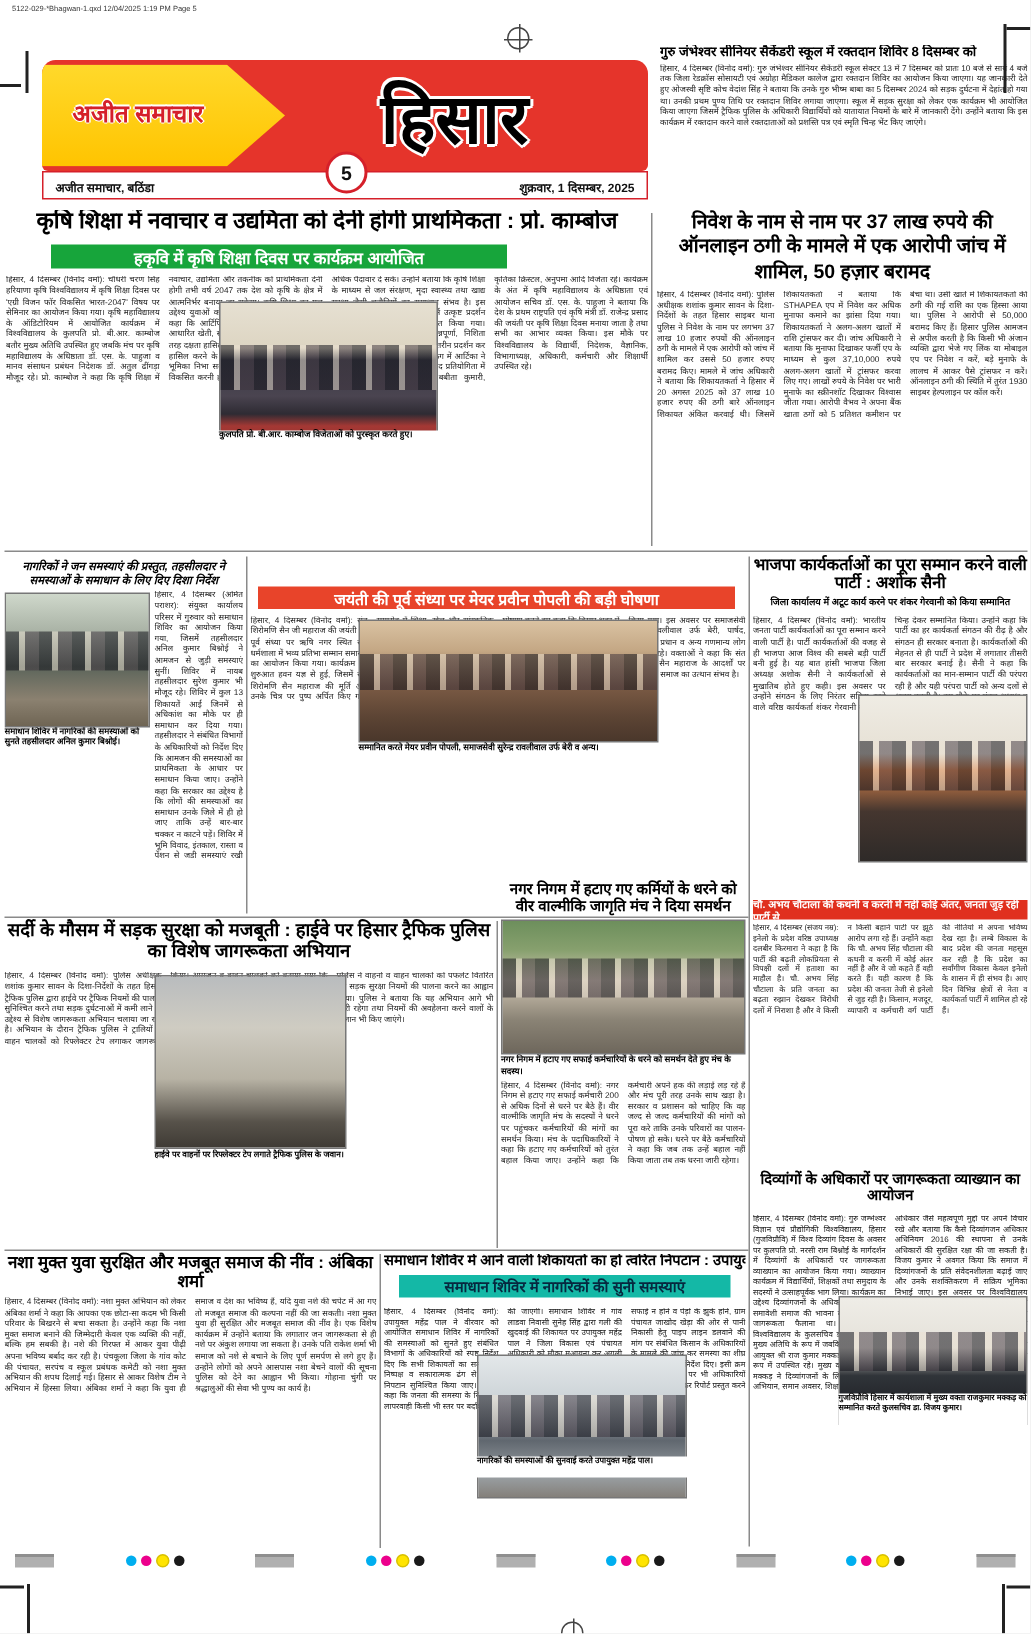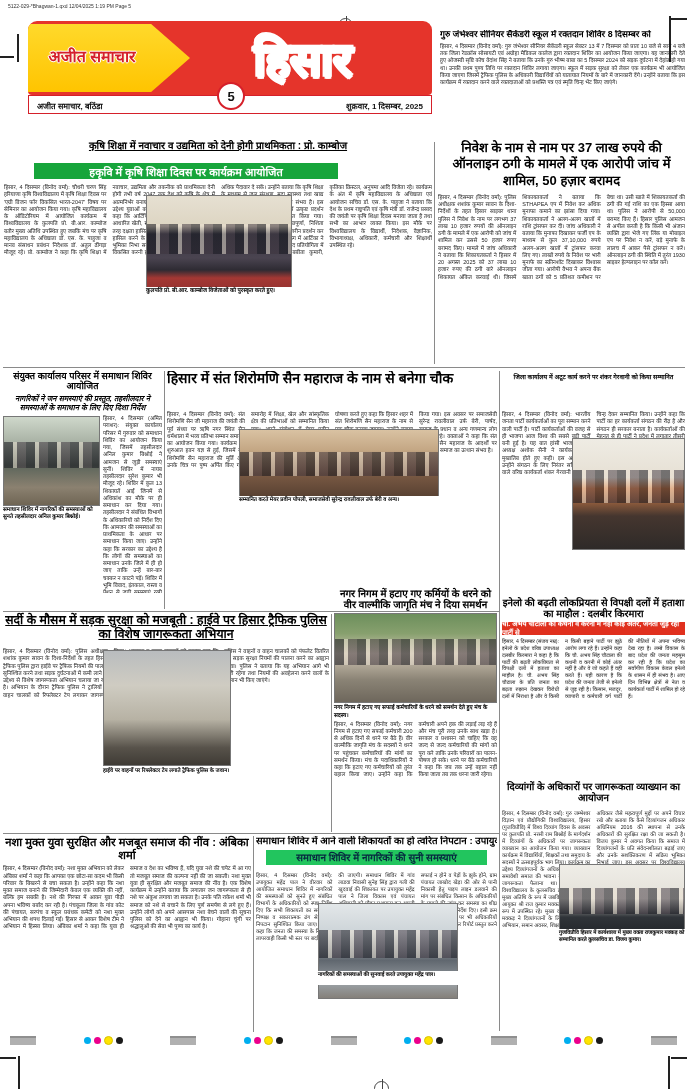--- a/index.html
+++ b/index.html
@@ -27,29 +27,29 @@
   .ppl{position:relative;}
   .ppl::after{content:"";position:absolute;left:0;right:0;top:28%;height:30%;
       background:repeating-linear-gradient(90deg,rgba(20,20,28,.55) 0 9px,rgba(235,225,210,.5) 9px 13px,rgba(60,50,60,.5) 13px 22px);}
   .vline{background:#8a8a8a;width:1px;}
   .hline{background:#8a8a8a;height:1px;}
   .mark{background:#222;}
   .cross{border:1px solid #444;border-radius:50%;width:13px;height:13px;position:relative;background:#fff;}
   .cross::before{content:"";position:absolute;left:50%;top:-3px;bottom:-3px;width:1px;background:#444;}
   .cross::after{content:"";position:absolute;top:50%;left:-3px;right:-3px;height:1px;background:#444;}
   
-  #masthead{left:28px;top:21px;width:404px;height:94px;}
+  #masthead{left:28px;top:40px;width:404px;height:94px;}
   #mh-red{position:absolute;left:0;top:0;width:404px;height:74px;background:#e5342b;border-radius:9px 9px 4px 4px;overflow:hidden;}
   #mh-yellow{position:absolute;left:0;top:3px;width:162px;height:68px;
       background:linear-gradient(180deg,#ffd92b,#ffc400);
       clip-path:polygon(0 0,76% 0,100% 50%,76% 100%,0 100%);}
   #mh-brand{position:absolute;left:4px;top:24px;width:120px;text-align:center;font-size:16px;font-weight:bold;color:#d5202a;
       text-shadow:1px 0 #fff,-1px 0 #fff,0 1px #fff,0 -1px #fff;}
   #mh-edition{position:absolute;left:150px;top:0px;width:250px;height:74px;display:flex;align-items:center;justify-content:center;
-      font-size:46px;font-weight:bold;color:#ffffff;
+      font-size:46px;font-weight:bold;color:#000000;
       text-shadow:2px 0 #fff,-2px 0 #fff,0 2px #fff,0 -2px #fff,1.5px 1.5px #fff,-1.5px -1.5px #fff;}
   #mh-strip{position:absolute;left:0;top:74px;width:404px;height:19px;border:1.5px solid #d5202a;box-sizing:border-box;background:#fff;}
   #mh-pub{position:absolute;left:8px;top:4px;font-size:8px;font-weight:bold;}
   #mh-date{position:absolute;right:8px;top:4px;font-size:8px;font-weight:bold;}
   #mh-circle{position:absolute;left:189px;top:61px;width:24px;height:24px;border:2px solid #d5202a;border-radius:50%;
       background:#fff;display:flex;align-items:center;justify-content:center;font-size:13px;font-weight:bold;z-index:3;}
   .graybar{width:26px;height:7px;background:#b0b0b0;border-top:2px solid #8f8f8f;}
   .dotrow{display:flex;gap:3px;align-items:center;}
   .dot{width:7px;height:7px;border-radius:50%;}
   .dc{background:#00aeef}.dm{background:#ec008c}.dy{background:#ffe400;border:0.5px solid #d8c100}.dk{background:#1a1a1a}
@@ -78,85 +78,84 @@
     </div>
     <div id="mh-circle">5</div>
   </div>
 
   <div class="abs" style="left:440px;top:30px;width:245px;height:110px;">
     <div class="hl nowrap" style="font-size:8.8px;">गुरु जंभेश्वर सीनियर सैकेंडरी स्कूल में रक्तदान शिविर 8 दिसम्बर को</div>
     <div class="body-txt" style="margin-top:3px;height:94px;">हिसार, 4 दिसम्बर (विनोद वर्मा): गुरु जंभेश्वर सीनियर सैकेंडरी स्कूल सेक्टर 13 में 7 दिसम्बर को प्रातः 10 बजे से सायं 4 बजे तक जिला रेडक्रॉस सोसायटी एवं अग्रोहा मैडिकल कालेज द्वारा रक्तदान शिविर का आयोजन किया जाएगा। यह जानकारी देते हुए ओजस्वी सृष्टि कोच वेदांश सिंह ने बताया कि उनके गुरु भीष्म बाबा का 5 दिसम्बर 2024 को सड़क दुर्घटना में देहांत हो गया था। उनकी प्रथम पुण्य तिथि पर रक्तदान शिविर लगाया जाएगा। स्कूल में सड़क सुरक्षा को लेकर एक कार्यक्रम भी आयोजित किया जाएगा जिसमें ट्रैफिक पुलिस के अधिकारी विद्यार्थियों को यातायात नियमों के बारे में जानकारी देंगे। उन्होंने बताया कि इस कार्यक्रम में रक्तदान करने वाले रक्तदाताओं को प्रशस्ति पत्र एवं स्मृति चिन्ह भेंट किए जाएंगे।</div>
   </div>
 
   <div class="abs" style="left:4px;top:140px;width:428px;height:226px;">
-    <div class="hl nowrap center" style="font-size:10px;text-decoration:underline;">कृषि शिक्षा में नवाचार व उद्यमिता को देनी होगी प्राथमिकता : प्रो. काम्बोज</div>
+    <div class="hl nowrap center" style="font-size:15px;">कृषि शिक्षा में नवाचार व उद्यमिता को देनी होगी प्राथमिकता : प्रो. काम्बोज</div>
     <div class="bar abs" style="left:30px;top:23px;width:304px;height:16px;background:#17a53b;font-size:11px;">हकृवि में कृषि शिक्षा दिवस पर कार्यक्रम आयोजित</div>
     <div class="body-txt cols4 abs" style="left:0;top:44px;width:428px;height:180px;">हिसार, 4 दिसम्बर (विनोद वर्मा): चौधरी चरण सिंह हरियाणा कृषि विश्वविद्यालय में कृषि शिक्षा दिवस पर 'एग्री विजन फॉर विकसित भारत-2047' विषय पर सेमिनार का आयोजन किया गया। कृषि महाविद्यालय के ऑडिटोरियम में आयोजित कार्यक्रम में विश्वविद्यालय के कुलपति प्रो. बी.आर. काम्बोज बतौर मुख्य अतिथि उपस्थित हुए जबकि मंच पर कृषि महाविद्यालय के अधिष्ठाता डॉ. एस. के. पाहुजा व मानव संसाधन प्रबंधन निदेशक डॉ. अतुल ढींगड़ा मौजूद रहे। प्रो. काम्बोज ने कहा कि कृषि शिक्षा में नवाचार, उद्यमिता और तकनीक को प्राथमिकता देनी होगी तभी वर्ष 2047 तक देश को कृषि के क्षेत्र में आत्मनिर्भर बनाया जा सकेगा। कृषि शिक्षा का मूल उद्देश्य युवाओं को रोजगारोन्मुखी बनाना है। उन्होंने कहा कि आर्टिफिशियल इंटेलिजेंस (एआई), सेंसर आधारित खेती, स्मार्ट सिंचाई और रोबोटिक्स से पूरी तरह दक्षता हासिल करनी होगी। कृषि शिक्षा का लक्ष्य हासिल करने के लिए प्रदेश का किसान भी अहम भूमिका निभा सकता है। पंक्तियों में ऐसी तकनीकें विकसित करनी होंगी जो किसानों को कम लागत में अधिक पैदावार दे सकें। उन्होंने बताया कि कृषि शिक्षा के माध्यम से जल संरक्षण, मृदा स्वास्थ्य तथा खाद्य सुरक्षा जैसी चुनौतियों का समाधान संभव है। इस अवसर पर विभिन्न प्रतियोगिताओं में उत्कृष्ट प्रदर्शन करने वाले विद्यार्थियों को पुरस्कृत किया गया। प्रतियोगिताओं में माल्या राव, अन्नपूर्णा, निशिता कुमार, बसवीर, नमन व आरव ने बेहतरीन प्रदर्शन कर प्रथम स्थान प्राप्त किया। पोस्टर मेकिंग में आर्टिका ने प्रथम स्थान हासिल किया। वाद-विवाद प्रतियोगिता में मनोज, वाणिज्य, अदिति रत्न, बबीता कुमारी, कृतिका क्रिस्टल, अनुपमा आदि विजेता रहे। कार्यक्रम के अंत में कृषि महाविद्यालय के अधिष्ठाता एवं आयोजन सचिव डॉ. एस. के. पाहुजा ने बताया कि देश के प्रथम राष्ट्रपति एवं कृषि मंत्री डॉ. राजेन्द्र प्रसाद की जयंती पर कृषि शिक्षा दिवस मनाया जाता है तथा सभी का आभार व्यक्त किया। इस मौके पर विश्वविद्यालय के विद्यार्थी, निदेशक, वैज्ञानिक, विभागाध्यक्ष, अधिकारी, कर्मचारी और शिक्षार्थी उपस्थित रहे।</div>
     <div class="abs photo p1 ppl" style="left:142px;top:44px;width:146px;height:102px;"></div>
     <div class="abs cap" style="left:142px;top:147px;width:146px;height:20px;">कुलपति प्रो. बी.आर. काम्बोज विजेताओं को पुरस्कृत करते हुए।</div>
   </div>
 
   <div class="abs vline" style="left:434px;top:142px;height:222px;"></div>
 
   <div class="abs" style="left:438px;top:140px;width:247px;height:226px;">
     <div class="hl center" style="font-size:13px;line-height:1.25;text-align:center;">निवेश के नाम से नाम पर 37 लाख रुपये की ऑनलाइन ठगी के मामले में एक आरोपी जांच में शामिल, 50 हज़ार बरामद</div>
     <div class="body-txt cols3" style="margin-top:5px;height:180px;">हिसार, 4 दिसम्बर (विनोद वर्मा): पुलिस अधीक्षक शशांक कुमार सावन के दिशा-निर्देशों के तहत हिसार साइबर थाना पुलिस ने निवेश के नाम पर लगभग 37 लाख 10 हजार रुपयों की ऑनलाइन ठगी के मामले में एक आरोपी को जांच में शामिल कर उससे 50 हजार रुपए बरामद किए। मामले में जांच अधिकारी ने बताया कि शिकायतकर्ता ने हिसार में 20 अगस्त 2025 को 37 लाख 10 हजार रुपए की ठगी बारे ऑनलाइन शिकायत अंकित करवाई थी। जिसमें शिकायतकर्ता ने बताया कि STHAPEA एप में निवेश कर अधिक मुनाफा कमाने का झांसा दिया गया। शिकायतकर्ता ने अलग-अलग खातों में राशि ट्रांसफर कर दी। जांच अधिकारी ने बताया कि मुनाफा दिखाकर फर्जी एप के माध्यम से कुल 37,10,000 रुपये अलग-अलग खातों में ट्रांसफर करवा लिए गए। लाखों रुपये के निवेश पर भारी मुनाफे का स्क्रीनशॉट दिखाकर विश्वास जीता गया। आरोपी वैभव ने अपना बैंक खाता ठगों को 5 प्रतिशत कमीशन पर बेचा था। उसी खाते में शिकायतकर्ता की ठगी की गई राशि का एक हिस्सा आया था। पुलिस ने आरोपी से 50,000 बरामद किए हैं। हिसार पुलिस आमजन से अपील करती है कि किसी भी अंजान व्यक्ति द्वारा भेजे गए लिंक या मोबाइल एप पर निवेश न करें, बड़े मुनाफे के लालच में आकर पैसे ट्रांसफर न करें। ऑनलाइन ठगी की स्थिति में तुरंत 1930 साइबर हेल्पलाइन पर कॉल करें।</div>
   </div>
 
   <div class="abs hline" style="left:3px;top:367px;width:682px;"></div>
 
   <div class="abs" style="left:3px;top:371px;width:159px;height:238px;">
-    <div class="hl center" style="font-size:9.3px;">संयुक्त कार्यालय परिसर में समाधान शिविर आयोजित</div>
     <div class="hl center" style="font-size:7.6px;margin-top:2px;line-height:1.2;font-style:italic;">नागरिकों ने जन समस्याएं की प्रस्तुत, तहसीलदार ने समस्याओं के समाधान के लिए दिए दिशा निर्देश</div>
     <div style="margin-top:3px;overflow:hidden;height:178px;">
       <div style="float:left;width:97px;margin:1px 3px 1px 0;">
         <div class="photo p2 ppl" style="width:97px;height:90px;"></div>
         <div class="cap" style="font-size:5.6px;">समाधान शिविर में नागरिकों की समस्याओं को सुनते तहसीलदार अनिल कुमार बिश्नोई।</div>
       </div>
       <div class="body-txt" style="height:178px;">हिसार, 4 दिसम्बर (अमित पराशर): संयुक्त कार्यालय परिसर में गुरुवार को समाधान शिविर का आयोजन किया गया, जिसमें तहसीलदार अनिल कुमार बिश्नोई ने आमजन से जुड़ी समस्याएं सुनीं। शिविर में नायब तहसीलदार सुरेश कुमार भी मौजूद रहे। शिविर में कुल 13 शिकायतें आईं जिनमें से अधिकांश का मौके पर ही समाधान कर दिया गया। तहसीलदार ने संबंधित विभागों के अधिकारियों को निर्देश दिए कि आमजन की समस्याओं का प्राथमिकता के आधार पर समाधान किया जाए। उन्होंने कहा कि सरकार का उद्देश्य है कि लोगों की समस्याओं का समाधान उनके जिले में ही हो जाए ताकि उन्हें बार-बार चक्कर न काटने पड़ें। शिविर में भूमि विवाद, इंतकाल, रास्ता व पेंशन से जुड़ी समस्याएं रखी गईं। इस अवसर पर आसपास के गांवों से आए नागरिकों ने भी अपनी शिकायतें दर्ज करवाईं जिनका त्वरित समाधान करने का आश्वासन दिया गया।</div>
     </div>
   </div>
 
   <div class="abs vline" style="left:164px;top:371px;height:238px;"></div>
 
   <div class="abs" style="left:167px;top:371px;width:330px;height:238px;">
-    <div class="hl nowrap" style="font-size:14px;">हिसार में संत शिरोमणि सैन महाराज के नाम से बनेगा चौक</div>
+    <div class="bar abs" style="left:5px;top:20px;width:318px;height:15px;background:#e8442a;font-size:10.5px;">जयंती की पूर्व संध्या पर मेयर प्रवीन पोपली की बड़ी घोषणा</div>
     <div class="body-txt cols4 abs" style="left:0;top:40px;width:330px;height:198px;">हिसार, 4 दिसम्बर (विनोद वर्मा): संत शिरोमणि सैन जी महाराज की जयंती की पूर्व संध्या पर ऋषि नगर स्थित सैन धर्मशाला में भव्य प्रतिभा सम्मान समारोह का आयोजन किया गया। कार्यक्रम की शुरुआत हवन यज्ञ से हुई, जिसमें संत शिरोमणि सैन महाराज की मूर्ति और उनके चित्र पर पुष्प अर्पित किए गए। समारोह में शिक्षा, खेल और सांस्कृतिक क्षेत्र की प्रतिभाओं को सम्मानित किया गया। अपने संबोधन में मेयर प्रवीन पोपली ने कहा कि संत शिरोमणि सैन महाराज ने लोकसेवा, शिक्षा, आस्था और आध्यात्मिकता को बढ़ावा दिया। उन्होंने कठिन परिस्थितियों में भी समाज को जोड़ने का कार्य किया। मेयर ने बड़ी घोषणा करते हुए कहा कि हिसार शहर में संत शिरोमणि सैन महाराज के नाम से एक चौक बनाया जाएगा। उन्होंने बताया कि जल्द ही चौक के लिए स्थान का चयन कर उसकी विधिवत नींव रखी जाएगी। समारोह में 71 प्रतिभाशाली बच्चों और समाज के लिए उल्लेखनीय कार्य करने वाले लोगों को सम्मानित किया गया। इस अवसर पर समाजसेवी सुरेन्द्र रावलीवाल उर्फ बेरी, पार्षद, समाज के प्रधान व अन्य गणमान्य लोग उपस्थित रहे। वक्ताओं ने कहा कि संत शिरोमणि सैन महाराज के आदर्शों पर चलकर ही समाज का उत्थान संभव है।</div>
     <div class="abs photo p3 ppl" style="left:72px;top:42px;width:200px;height:82px;"></div>
     <div class="abs cap" style="left:72px;top:125px;width:200px;height:15px;font-size:5.6px;">सम्मानित करते मेयर प्रवीन पोपली, समाजसेवी सुरेन्द्र रावलीवाल उर्फ बेरी व अन्य।</div>
   </div>
 
   <div class="abs vline" style="left:499px;top:371px;height:660px;"></div>
 
   <div class="abs" style="left:502px;top:371px;width:183px;height:224px;">
+    <div class="hl center" style="font-size:11px;">भाजपा कार्यकर्ताओं का पूरा सम्मान करने वाली पार्टी : अशोक सैनी</div>
     <div class="hl center" style="font-size:6.3px;margin-top:2px;">जिला कार्यालय में अटूट कार्य करने पर शंकर गेरवानी को किया सम्मानित</div>
     <div class="body-txt cols2 abs" style="left:0;top:40px;width:183px;height:182px;">हिसार, 4 दिसम्बर (विनोद वर्मा): भारतीय जनता पार्टी कार्यकर्ताओं का पूरा सम्मान करने वाली पार्टी है। पार्टी कार्यकर्ताओं की वजह से ही भाजपा आज विश्व की सबसे बड़ी पार्टी बनी हुई है। यह बात हांसी भाजपा जिला अध्यक्ष अशोक सैनी ने कार्यकर्ताओं से मुखातिब होते हुए कही। इस अवसर पर उन्होंने संगठन के लिए निरंतर सक्रिय रहने वाले वरिष्ठ कार्यकर्ता शंकर गेरवानी को स्मृति चिन्ह देकर सम्मानित किया। उन्होंने कहा कि पार्टी का हर कार्यकर्ता संगठन की रीढ़ है और संगठन ही सरकार बनाता है। कार्यकर्ताओं की मेहनत से ही पार्टी ने प्रदेश में लगातार तीसरी बार सरकार बनाई है। सैनी ने कहा कि कार्यकर्ताओं का मान-सम्मान पार्टी की परंपरा रही है और यही परंपरा पार्टी को अन्य दलों से अलग करती है। इस मौके पर मंडल अध्यक्ष व अन्य पदाधिकारी मौजूद रहे।</div>
     <div class="abs photo p4 ppl" style="left:70px;top:58px;width:113px;height:112px;"></div>
   </div>
 
   <div class="abs hline" style="left:3px;top:611px;width:496px;"></div>
 
   <div class="abs" style="left:3px;top:614px;width:326px;height:218px;">
-    <div class="hl center" style="font-size:12.3px;text-decoration:underline;">सर्दी के मौसम में सड़क सुरक्षा को मजबूती : हाईवे पर हिसार ट्रैफिक पुलिस का विशेष जागरूकता अभियान</div>
+    <div class="hl center" style="font-size:12.3px;">सर्दी के मौसम में सड़क सुरक्षा को मजबूती : हाईवे पर हिसार ट्रैफिक पुलिस का विशेष जागरूकता अभियान</div>
     <div class="body-txt cols3 abs" style="left:0;top:34px;width:326px;height:184px;">हिसार, 4 दिसम्बर (विनोद वर्मा): पुलिस अधीक्षक शशांक कुमार सावन के दिशा-निर्देशों के तहत हिसार ट्रैफिक पुलिस द्वारा हाईवे पर ट्रैफिक नियमों की पालना सुनिश्चित करने तथा सड़क दुर्घटनाओं में कमी लाने के उद्देश्य से विशेष जागरूकता अभियान चलाया जा रहा है। अभियान के दौरान ट्रैफिक पुलिस ने ट्रालियों व वाहन चालकों को रिफ्लेक्टर टेप लगाकर जागरूक किया। आमजन व वाहन चालकों को बताया गया कि सर्दी के मौसम में धुंध के कारण सड़क दुर्घटनाओं की संभावना बढ़ जाती है। वाहनों के पीछे रिफ्लेक्टर टेप अवश्य लगाएं तथा धीमी गति से वाहन चलाएं। ओवरलोड वाहन चलाना जहां खुद की जान को खतरे में डालता है वहीं अन्य सड़क उपयोगकर्ताओं को भी जोखिम में डालता है। अभियान के दौरान ट्रैफिक पुलिस ने वाहनों व वाहन चालकों को पंफलेट वितरित कर सड़क सुरक्षा नियमों की पालना करने का आह्वान किया। पुलिस ने बताया कि यह अभियान आगे भी जारी रहेगा तथा नियमों की अवहेलना करने वालों के चालान भी किए जाएंगे।</div>
     <div class="abs photo p5" style="left:100px;top:36px;width:128px;height:116px;"></div>
     <div class="abs cap" style="left:100px;top:153px;width:128px;height:14px;font-size:5.5px;">हाईवे पर वाहनों पर रिफ्लेक्टर टेप लगाते ट्रैफिक पुलिस के जवान।</div>
   </div>
 
   <div class="abs vline" style="left:331px;top:614px;height:218px;"></div>
 
   <div class="abs" style="left:334px;top:588px;width:163px;height:218px;">
     <div class="hl center" style="font-size:10px;">नगर निगम में हटाए गए कर्मियों के धरने को वीर वाल्मीकि जागृति मंच ने दिया समर्थन</div>
     <div class="photo p6 ppl" style="margin-top:3px;width:163px;height:90px;"></div>
     <div class="cap" style="font-size:5.7px;margin-top:1px;">नगर निगम में हटाए गए सफाई कर्मचारियों के धरने को समर्थन देते हुए मंच के सदस्य।</div>
     <div class="body-txt cols2" style="margin-top:2px;height:78px;">हिसार, 4 दिसम्बर (विनोद वर्मा): नगर निगम से हटाए गए सफाई कर्मचारी 200 से अधिक दिनों से धरने पर बैठे हैं। वीर वाल्मीकि जागृति मंच के सदस्यों ने धरने पर पहुंचकर कर्मचारियों की मांगों का समर्थन किया। मंच के पदाधिकारियों ने कहा कि हटाए गए कर्मचारियों को तुरंत बहाल किया जाए। उन्होंने कहा कि कर्मचारी अपने हक की लड़ाई लड़ रहे हैं और मंच पूरी तरह उनके साथ खड़ा है। सरकार व प्रशासन को चाहिए कि वह जल्द से जल्द कर्मचारियों की मांगों को पूरा करे ताकि उनके परिवारों का पालन-पोषण हो सके। धरने पर बैठे कर्मचारियों ने कहा कि जब तक उन्हें बहाल नहीं किया जाता तब तक धरना जारी रहेगा।</div>
   </div>
 
   <div class="abs" style="left:502px;top:598px;width:183px;height:182px;">
-    <div class="hl center" style="font-size:9.8px;">इनेलो की बढ़ती लोकप्रियता से विपक्षी दलों में हताशा का माहौल : दलबीर किरमारा</div>
     <div class="bar" style="margin-top:2px;width:183px;height:13px;background:#e0301e;font-size:7px;">चौ. अभय चौटाला की कथनी व करनी में नहीं कोई अंतर, जनता जुड़ रही पार्टी से</div>
     <div class="body-txt cols3" style="margin-top:3px;height:136px;font-size:5.2px;">हिसार, 4 दिसम्बर (संजय नम्र): इनेलो के प्रदेश वरिष्ठ उपाध्यक्ष दलबीर किरमारा ने कहा है कि पार्टी की बढ़ती लोकप्रियता से विपक्षी दलों में हताशा का माहौल है। चौ. अभय सिंह चौटाला के प्रति जनता का बढ़ता रुझान देखकर विरोधी दलों में निराशा है और वे किसी न किसी बहाने पार्टी पर झूठे आरोप लगा रहे हैं। उन्होंने कहा कि चौ. अभय सिंह चौटाला की कथनी व करनी में कोई अंतर नहीं है और वे जो कहते हैं वही करते हैं। यही कारण है कि प्रदेश की जनता तेजी से इनेलो से जुड़ रही है। किसान, मजदूर, व्यापारी व कर्मचारी वर्ग पार्टी की नीतियों में अपना भविष्य देख रहा है। लम्बे विकास के बाद प्रदेश की जनता महसूस कर रही है कि प्रदेश का सर्वांगीण विकास केवल इनेलो के शासन में ही संभव है। आए दिन विभिन्न क्षेत्रों से नेता व कार्यकर्ता पार्टी में शामिल हो रहे हैं।</div>
   </div>
 
   <div class="abs" style="left:502px;top:782px;width:183px;height:248px;">
     <div class="hl center" style="font-size:9.8px;">दिव्यांगों के अधिकारों पर जागरूकता व्याख्यान का आयोजन</div>
     <div class="body-txt cols2 abs" style="left:0;top:28px;width:183px;height:220px;font-size:5.3px;">हिसार, 4 दिसम्बर (विनोद वर्मा): गुरु जम्भेश्वर विज्ञान एवं प्रौद्योगिकी विश्वविद्यालय, हिसार (गुजविप्रौवि) में विश्व दिव्यांग दिवस के अवसर पर कुलपति प्रो. नरसी राम बिश्नोई के मार्गदर्शन में दिव्यांगों के अधिकारों पर जागरूकता व्याख्यान का आयोजन किया गया। व्याख्यान कार्यक्रम में विद्यार्थियों, शिक्षकों तथा समुदाय के सदस्यों ने उत्साहपूर्वक भाग लिया। कार्यक्रम का उद्देश्य दिव्यांगजनों के अधिकारों, सम्मान एवं समावेशी समाज की भावना के प्रति लोगों में जागरूकता फैलाना था। कार्यक्रम में विश्वविद्यालय के कुलसचिव डा. विजय कुमार मुख्य अतिथि के रूप में जबकि पूर्व दिव्यांगजन आयुक्त श्री राज कुमार मक्कड़ मुख्य वक्ता के रूप में उपस्थित रहे। मुख्य वक्ता राज कुमार मक्कड़ ने दिव्यांगजनों के लिए सुगम्य भारत अभियान, समान अवसर, शिक्षा और रोजगार के अधिकार जैसे महत्वपूर्ण मुद्दों पर अपने विचार रखे और बताया कि कैसे दिव्यांगजन अधिकार अधिनियम 2016 की स्थापना से उनके अधिकारों की सुरक्षित रक्षा की जा सकती है। विजय कुमार ने अवगत किया कि समाज में दिव्यांगजनों के प्रति संवेदनशीलता बढ़ाई जाए और उनके सशक्तिकरण में सक्रिय भूमिका निभाई जाए। इस अवसर पर विश्वविद्यालय कर्मचारी व अधिकारी भी मौजूद रहे। कार्यक्रम की जानकारी और स्वागत व्याख्यान गुजविप्रौवि हिसार के सीआरसी एवं कंप्यूटर साइंस एंड इंजीनियरिंग विभाग के सहायक प्रोफेसर डा. मनोज गुप्ता ने प्रस्तुत किया। धन्यवाद ज्ञापन विश्वविद्यालय के इलेक्ट्रिकल एंड इलेक्ट्रॉनिक्स इंजीनियरिंग विभाग के सहायक प्रोफेसर डा. कुलदीप सिंह ने प्रस्तुत किया।</div>
     <div class="abs photo p8 ppl" style="left:57px;top:60px;width:126px;height:86px;"></div>
     <div class="abs cap" style="left:57px;top:147px;width:126px;height:22px;font-size:5.3px;">गुजविप्रौवि हिसार में कार्यशाला में मुख्य वक्ता राजकुमार मक्कड़ को सम्मानित करते कुलसचिव डा. विजय कुमार।</div>
   </div>
@@ -165,21 +164,21 @@
 
   <div class="abs" style="left:3px;top:836px;width:248px;height:196px;">
     <div class="hl center" style="font-size:11.3px;">नशा मुक्त युवा सुरक्षित और मजबूत समाज की नींव : अंबिका शर्मा</div>
     <div class="body-txt cols2" style="margin-top:4px;height:160px;">हिसार, 4 दिसम्बर (विनोद वर्मा): नशा मुक्त अभियान को लेकर अंबिका शर्मा ने कहा कि आपका एक छोटा-सा कदम भी किसी परिवार के बिखरने से बचा सकता है। उन्होंने कहा कि नशा मुक्त समाज बनाने की जिम्मेदारी केवल एक व्यक्ति की नहीं, बल्कि हम सबकी है। नशे की गिरफ्त में आकर युवा पीढ़ी अपना भविष्य बर्बाद कर रही है। पंचकूला जिला के गांव कोट की पंचायत, सरपंच व स्कूल प्रबंधक कमेटी को नशा मुक्त अभियान की शपथ दिलाई गई। हिसार से आकर विशेष टीम ने अभियान में हिस्सा लिया। अंबिका शर्मा ने कहा कि युवा ही समाज व देश का भविष्य हैं, यदि युवा नशे की चपेट में आ गए तो मजबूत समाज की कल्पना नहीं की जा सकती। नशा मुक्त युवा ही सुरक्षित और मजबूत समाज की नींव है। एक विशेष कार्यक्रम में उन्होंने बताया कि लगातार जन जागरूकता से ही नशे पर अंकुश लगाया जा सकता है। उनके पति राकेश शर्मा भी समाज को नशे से बचाने के लिए पूर्ण समर्पण से लगे हुए हैं। उन्होंने लोगों को अपने आसपास नशा बेचने वालों की सूचना पुलिस को देने का आह्वान भी किया। गोहाना चुंगी पर श्रद्धालुओं की सेवा भी पुण्य का कार्य है।</div>
   </div>
 
   <div class="abs vline" style="left:253px;top:836px;height:196px;"></div>
 
   <div class="abs" style="left:256px;top:836px;width:241px;height:196px;">
     <div class="hl nowrap" style="font-size:9.8px;">समाधान शिविर में आने वाली शिकायतों का हो त्वरित निपटान : उपायुक्त महेंद्र पाल</div>
-    <div class="bar" style="margin:3px auto 0;width:221px;height:15px;background:#22c55e;color:#06283f;font-size:10px;">समाधान शिविर में नागरिकों की सुनी समस्याएं</div>
+    <div class="bar" style="margin:3px auto 0;width:221px;height:15px;background:#14b8a6;color:#06283f;font-size:10px;">समाधान शिविर में नागरिकों की सुनी समस्याएं</div>
     <div class="body-txt cols3 abs" style="left:0;top:36px;width:241px;height:160px;font-size:5.3px;">हिसार, 4 दिसम्बर (विनोद वर्मा): उपायुक्त महेंद्र पाल ने वीरवार को आयोजित समाधान शिविर में नागरिकों की समस्याओं को सुनते हुए संबंधित विभागों के अधिकारियों को स्पष्ट निर्देश दिए कि सभी शिकायतों का समयबद्ध, निष्पक्ष व सकारात्मक ढंग से त्वरित निपटान सुनिश्चित किया जाए। उन्होंने कहा कि जनता की समस्या के निदान में लापरवाही किसी भी स्तर पर बर्दाश्त नहीं की जाएगी। समाधान शिविर में गांव लाडवा निवासी सुनेह सिंह द्वारा गली की खुदवाई की शिकायत पर उपायुक्त महेंद्र पाल ने जिला विकास एवं पंचायत अधिकारी को मौका मुआयना कर अगली आवश्यक कार्यवाही के निर्देश दिए। प्रवर ग्राम पंचायत दहपुर, शिकारपुर, अलीपुर, खरड़ कुलाना, लालपुर आदि ने एचएसवीपी-9 हिसार क्षेत्र में अवैध बिजली कनेक्शन हटवाने, हांसी ड्रेन में सफाई न होने व पेड़ों के झुके होने, ग्राम पंचायत जाखोद खेड़ा की ओर से पानी निकासी हेतु पाइप लाइन डलवाने की मांग पर संबंधित किसान के अधिकारियों के मामले की जांच कर समस्या का शीघ्र समाधान करने के निर्देश दिए। इसी क्रम में अन्य शिकायतों पर भी अधिकारियों को मौके पर जांच कर रिपोर्ट प्रस्तुत करने को कहा गया।</div>
     <div class="abs photo p7 ppl" style="left:62px;top:38px;width:140px;height:96px;"></div>
     <div class="abs cap" style="left:62px;top:135px;width:140px;height:14px;font-size:5.4px;">नागरिकों की समस्याओं की सुनवाई करते उपायुक्त महेंद्र पाल।</div>
   </div>
 
   <div class="abs" style="left:10px;top:1036px;width:667px;display:flex;align-items:center;justify-content:space-between;">
     <div class="graybar"></div>
     <div class="dotrow">
         <span class="dot dc"></span>
         <span class="dot dm"></span>

